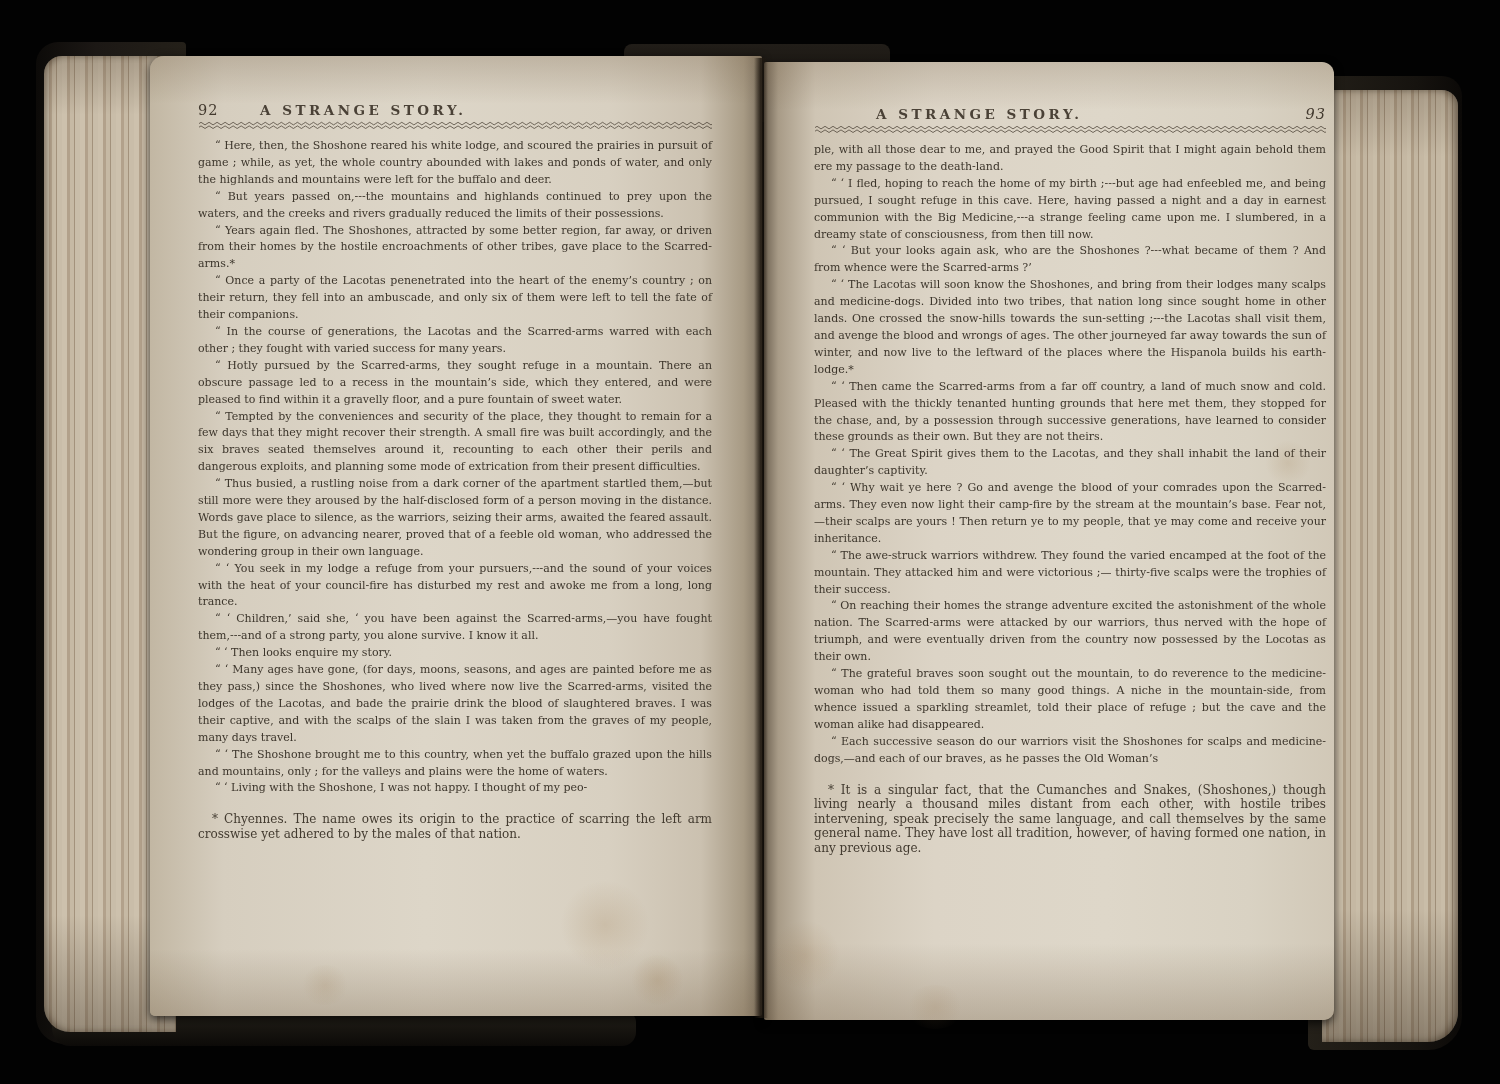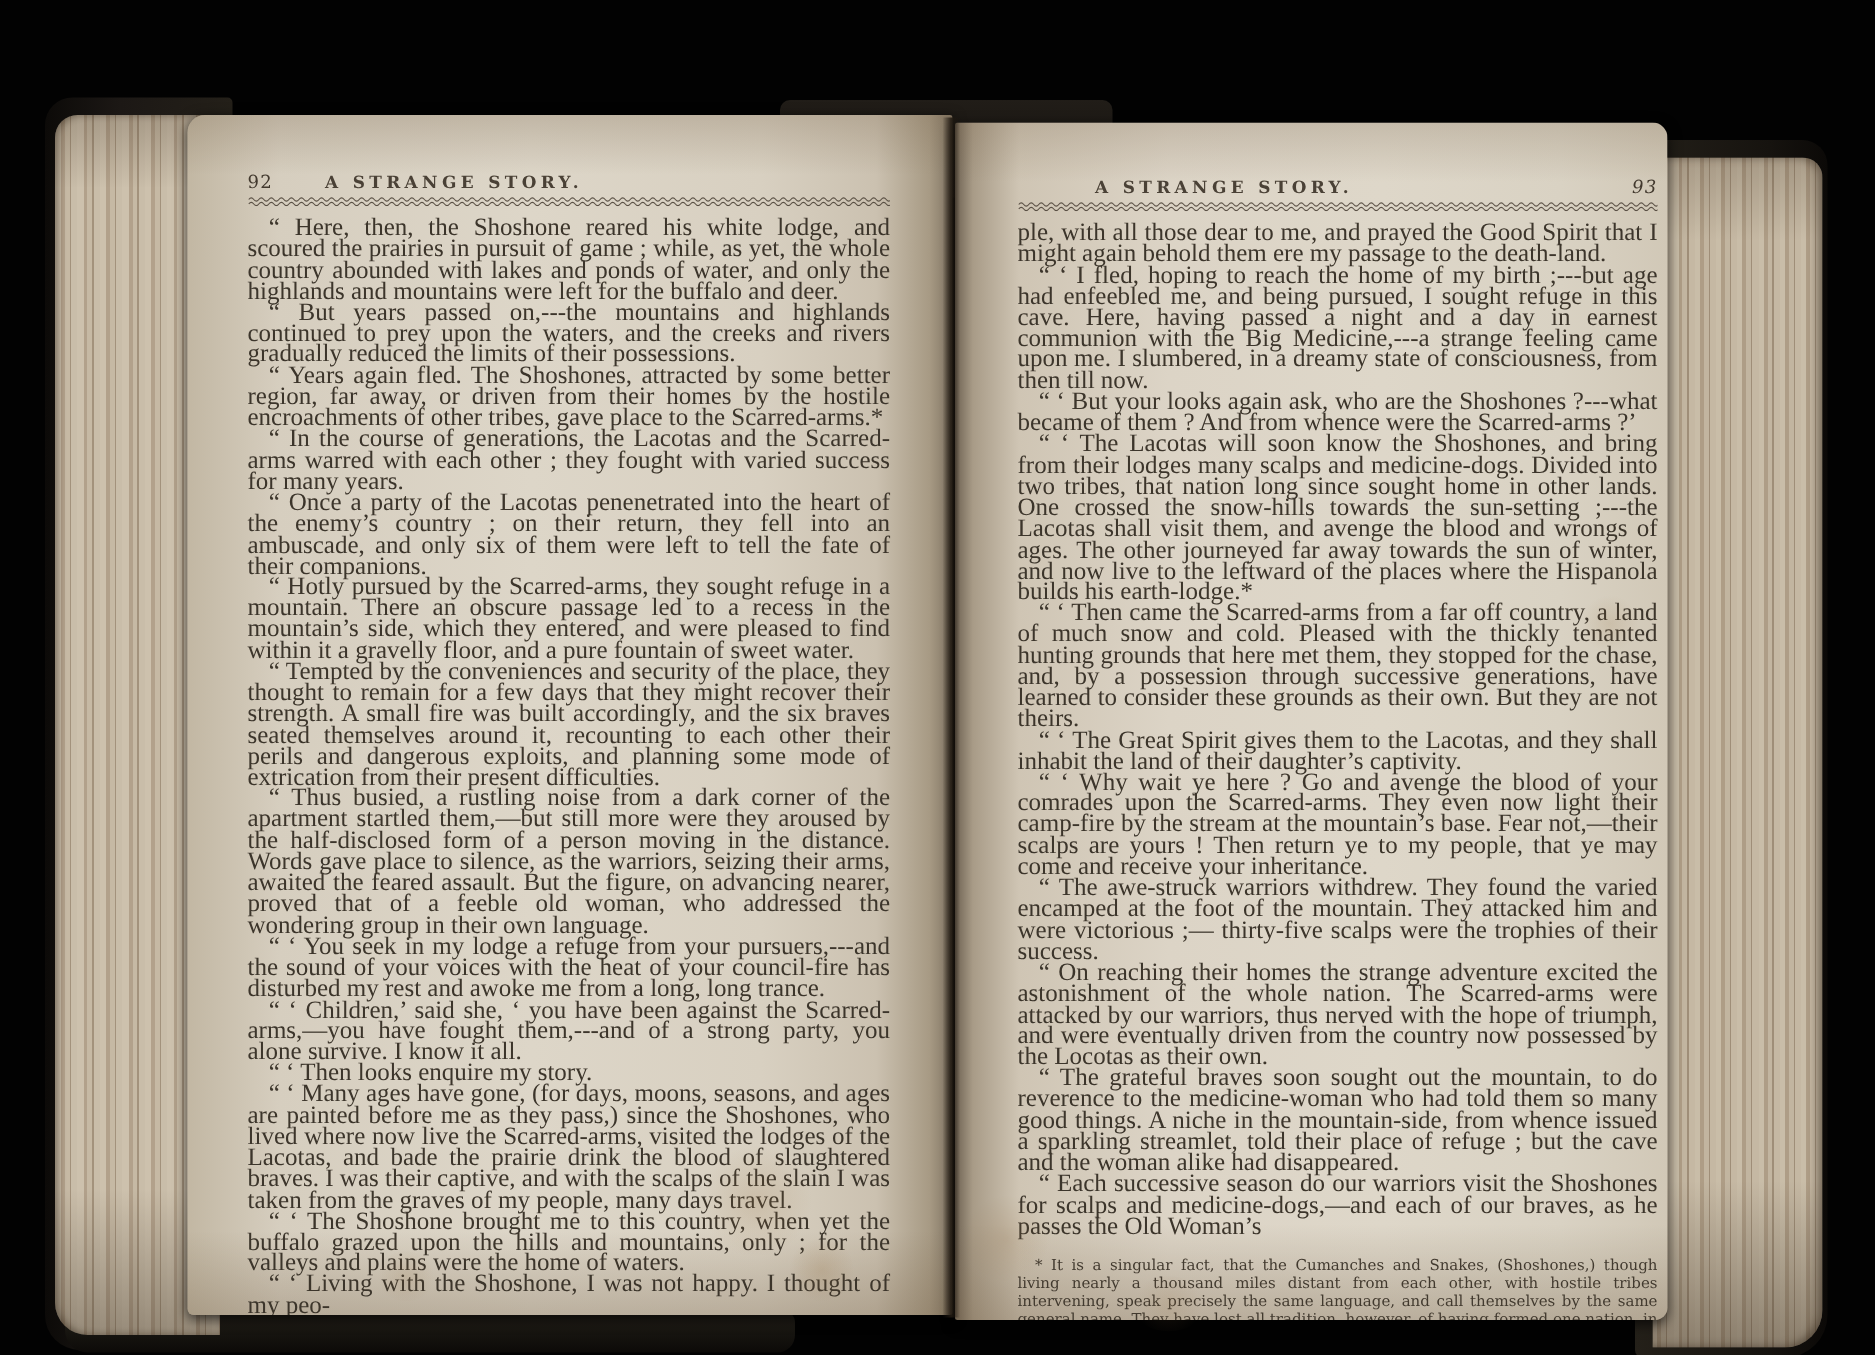--- a/index.html
+++ b/index.html
@@ -3,21 +3,21 @@
 <meta charset="utf-8">
 <style>
   html,body{margin:0;padding:0;}
   body{
     width:1500px;height:1084px;
     background:#020202;
     position:relative;
     overflow:hidden;
     font-family:"DejaVu Serif","Liberation Serif",serif;
   }
-  .scene{position:absolute;inset:0;margin-top:36px;}
+  .scene{position:absolute;inset:0;}
 
   
   .cover{position:absolute;z-index:0;background:#14110e;}
   .cover-left{left:36px;top:42px;width:150px;height:1002px;border-radius:22px 4px 4px 28px;
     background:linear-gradient(90deg,#0c0a08,#1c1815 40%,#242019);}
   .cover-spine-top{left:624px;top:44px;width:266px;height:78px;border-radius:8px;
     background:linear-gradient(180deg,#211d18,#120f0c);}
   .cover-bottom-left{left:52px;top:1012px;width:584px;height:34px;border-radius:4px 10px 14px 18px;
     background:linear-gradient(180deg,#232019,#0c0a08);}
   .cover-right{left:1308px;top:76px;width:154px;height:974px;border-radius:4px 20px 34px 6px;
@@ -75,24 +75,23 @@
   .page-header .slot.right{text-align:right;font-style:italic;}
   .running-title{flex:1;text-align:left;font-size:13.5px;font-weight:bold;letter-spacing:3.5px;color:#4a4136;}
 
   svg.wavy{display:block;width:100%;height:8px;margin:1px 0 9px 0;}
   svg.wavy path{fill:none;stroke:#4c4337;stroke-width:.85;opacity:.9;}
 
   .body-text p{
     margin:0;
     text-indent:17px;
     text-align:justify;
-    font-size:20px;
+    font-size:11px;
     line-height:16.9px;
     color:#3c352b;
-    font-family:Liberation Serif, serif;
   }
   .body-text p.noindent{text-indent:0;}
 
   .footnote{
     margin-top:15px;
     font-size:12px;
     line-height:14.6px;
     text-align:justify;
     text-indent:14px;
     color:#423a2f;
@@ -128,22 +127,22 @@
         <span class="slot right"></span>
       </div>
       <svg class="wavy" viewBox="0 0 512 8" preserveAspectRatio="none">
           <path class="w" d="M1 2.6 q2 -2.6 4 0 q2 2.6 4 0 q2 -2.6 4 0 q2 2.6 4 0 q2 -2.6 4 0 q2 2.6 4 0 q2 -2.6 4 0 q2 2.6 4 0 q2 -2.6 4 0 q2 2.6 4 0 q2 -2.6 4 0 q2 2.6 4 0 q2 -2.6 4 0 q2 2.6 4 0 q2 -2.6 4 0 q2 2.6 4 0 q2 -2.6 4 0 q2 2.6 4 0 q2 -2.6 4 0 q2 2.6 4 0 q2 -2.6 4 0 q2 2.6 4 0 q2 -2.6 4 0 q2 2.6 4 0 q2 -2.6 4 0 q2 2.6 4 0 q2 -2.6 4 0 q2 2.6 4 0 q2 -2.6 4 0 q2 2.6 4 0 q2 -2.6 4 0 q2 2.6 4 0 q2 -2.6 4 0 q2 2.6 4 0 q2 -2.6 4 0 q2 2.6 4 0 q2 -2.6 4 0 q2 2.6 4 0 q2 -2.6 4 0 q2 2.6 4 0 q2 -2.6 4 0 q2 2.6 4 0 q2 -2.6 4 0 q2 2.6 4 0 q2 -2.6 4 0 q2 2.6 4 0 q2 -2.6 4 0 q2 2.6 4 0 q2 -2.6 4 0 q2 2.6 4 0 q2 -2.6 4 0 q2 2.6 4 0 q2 -2.6 4 0 q2 2.6 4 0 q2 -2.6 4 0 q2 2.6 4 0 q2 -2.6 4 0 q2 2.6 4 0 q2 -2.6 4 0 q2 2.6 4 0 q2 -2.6 4 0 q2 2.6 4 0 q2 -2.6 4 0 q2 2.6 4 0 q2 -2.6 4 0 q2 2.6 4 0 q2 -2.6 4 0 q2 2.6 4 0 q2 -2.6 4 0 q2 2.6 4 0 q2 -2.6 4 0 q2 2.6 4 0 q2 -2.6 4 0 q2 2.6 4 0 q2 -2.6 4 0 q2 2.6 4 0 q2 -2.6 4 0 q2 2.6 4 0 q2 -2.6 4 0 q2 2.6 4 0 q2 -2.6 4 0 q2 2.6 4 0 q2 -2.6 4 0 q2 2.6 4 0 q2 -2.6 4 0 q2 2.6 4 0 q2 -2.6 4 0 q2 2.6 4 0 q2 -2.6 4 0 q2 2.6 4 0 q2 -2.6 4 0 q2 2.6 4 0 q2 -2.6 4 0 q2 2.6 4 0 q2 -2.6 4 0 q2 2.6 4 0 q2 -2.6 4 0 q2 2.6 4 0 q2 -2.6 4 0 q2 2.6 4 0 q2 -2.6 4 0 q2 2.6 4 0 q2 -2.6 4 0 q2 2.6 4 0 q2 -2.6 4 0 q2 2.6 4 0 q2 -2.6 4 0 q2 2.6 4 0 q2 -2.6 4 0 q2 2.6 4 0 q2 -2.6 4 0 q2 2.6 4 0 q2 -2.6 4 0 q2 2.6 4 0 q2 -2.6 4 0 q2 2.6 4 0 q2 -2.6 4 0 q2 2.6 4 0 q2 -2.6 4 0 q2 2.6 4 0 q2 -2.6 4 0 q2 2.6 4 0 q2 -2.6 4 0 q2 2.6 4 0 q2 -2.6 4 0 q2 2.6 4 0 q2 -2.6 4 0 q2 2.6 4 0"></path>
           <path class="w" d="M1 6.2 q2 -2.6 4 0 q2 2.6 4 0 q2 -2.6 4 0 q2 2.6 4 0 q2 -2.6 4 0 q2 2.6 4 0 q2 -2.6 4 0 q2 2.6 4 0 q2 -2.6 4 0 q2 2.6 4 0 q2 -2.6 4 0 q2 2.6 4 0 q2 -2.6 4 0 q2 2.6 4 0 q2 -2.6 4 0 q2 2.6 4 0 q2 -2.6 4 0 q2 2.6 4 0 q2 -2.6 4 0 q2 2.6 4 0 q2 -2.6 4 0 q2 2.6 4 0 q2 -2.6 4 0 q2 2.6 4 0 q2 -2.6 4 0 q2 2.6 4 0 q2 -2.6 4 0 q2 2.6 4 0 q2 -2.6 4 0 q2 2.6 4 0 q2 -2.6 4 0 q2 2.6 4 0 q2 -2.6 4 0 q2 2.6 4 0 q2 -2.6 4 0 q2 2.6 4 0 q2 -2.6 4 0 q2 2.6 4 0 q2 -2.6 4 0 q2 2.6 4 0 q2 -2.6 4 0 q2 2.6 4 0 q2 -2.6 4 0 q2 2.6 4 0 q2 -2.6 4 0 q2 2.6 4 0 q2 -2.6 4 0 q2 2.6 4 0 q2 -2.6 4 0 q2 2.6 4 0 q2 -2.6 4 0 q2 2.6 4 0 q2 -2.6 4 0 q2 2.6 4 0 q2 -2.6 4 0 q2 2.6 4 0 q2 -2.6 4 0 q2 2.6 4 0 q2 -2.6 4 0 q2 2.6 4 0 q2 -2.6 4 0 q2 2.6 4 0 q2 -2.6 4 0 q2 2.6 4 0 q2 -2.6 4 0 q2 2.6 4 0 q2 -2.6 4 0 q2 2.6 4 0 q2 -2.6 4 0 q2 2.6 4 0 q2 -2.6 4 0 q2 2.6 4 0 q2 -2.6 4 0 q2 2.6 4 0 q2 -2.6 4 0 q2 2.6 4 0 q2 -2.6 4 0 q2 2.6 4 0 q2 -2.6 4 0 q2 2.6 4 0 q2 -2.6 4 0 q2 2.6 4 0 q2 -2.6 4 0 q2 2.6 4 0 q2 -2.6 4 0 q2 2.6 4 0 q2 -2.6 4 0 q2 2.6 4 0 q2 -2.6 4 0 q2 2.6 4 0 q2 -2.6 4 0 q2 2.6 4 0 q2 -2.6 4 0 q2 2.6 4 0 q2 -2.6 4 0 q2 2.6 4 0 q2 -2.6 4 0 q2 2.6 4 0 q2 -2.6 4 0 q2 2.6 4 0 q2 -2.6 4 0 q2 2.6 4 0 q2 -2.6 4 0 q2 2.6 4 0 q2 -2.6 4 0 q2 2.6 4 0 q2 -2.6 4 0 q2 2.6 4 0 q2 -2.6 4 0 q2 2.6 4 0 q2 -2.6 4 0 q2 2.6 4 0 q2 -2.6 4 0 q2 2.6 4 0 q2 -2.6 4 0 q2 2.6 4 0 q2 -2.6 4 0 q2 2.6 4 0 q2 -2.6 4 0 q2 2.6 4 0 q2 -2.6 4 0 q2 2.6 4 0 q2 -2.6 4 0 q2 2.6 4 0 q2 -2.6 4 0 q2 2.6 4 0 q2 -2.6 4 0 q2 2.6 4 0"></path>
         </svg>
       <div class="body-text">
         <p>“ Here, then, the Shoshone reared his white lodge, and scoured the prairies in pursuit of game ; while, as yet, the whole country abounded with lakes and ponds of water, and only the highlands and mountains were left for the buffalo and deer.</p>
         <p>“ But years passed on,---the mountains and highlands continued to prey upon the waters, and the creeks and rivers gradually reduced the limits of their possessions.</p>
         <p>“ Years again fled.  The Shoshones, attracted by some better region, far away, or driven from their homes by the hostile encroachments of other tribes, gave place to the Scarred-arms.*</p>
+        <p>“ Once a party of the Lacotas penenetrated into the heart of the enemy’s country ; on their return, they fell into an ambuscade, and only six of them were left to tell the fate of their companions.</p>
         <p>“ In the course of generations, the Lacotas and the Scarred-arms warred with each other ; they fought with varied success for many years.</p>
-        <p>“ Once a party of the Lacotas penenetrated into the heart of the enemy’s country ; on their return, they fell into an ambuscade, and only six of them were left to tell the fate of their companions.</p>
         <p>“ Hotly pursued by the Scarred-arms, they sought refuge in a mountain.  There an obscure passage led to a recess in the mountain’s side, which they entered, and were pleased to find within it a gravelly floor, and a pure fountain of sweet water.</p>
         <p>“ Tempted by the conveniences and security of the place, they thought to remain for a few days that they might recover their strength.  A small fire was built accordingly, and the six braves seated themselves around it, recounting to each other their perils and dangerous exploits, and planning some mode of extrication from their present difficulties.</p>
         <p>“ Thus busied, a rustling noise from a dark corner of the apartment startled them,—but still more were they aroused by the half-disclosed form of a person moving in the distance.  Words gave place to silence, as the warriors, seizing their arms, awaited the feared assault.  But the figure, on advancing nearer, proved that of a feeble old woman, who addressed the wondering group in their own language.</p>
         <p>“ ‘ You seek in my lodge a refuge from your pursuers,---and the sound of your voices with the heat of your council-fire has disturbed my rest and awoke me from a long, long trance.</p>
         <p>“ ‘ Children,’ said she, ‘ you have been against the Scarred-arms,—you have fought them,---and of a strong party, you alone survive.  I know it all.</p>
         <p>“ ‘ Then looks enquire my story.</p>
         <p>“ ‘ Many ages have gone, (for days, moons, seasons, and ages are painted before me as they pass,) since the Shoshones, who lived where now live the Scarred-arms, visited the lodges of the Lacotas, and bade the prairie drink the blood of slaughtered braves.  I was their captive, and with the scalps of the slain I was taken from the graves of my people, many days travel.</p>
         <p>“ ‘ The Shoshone brought me to this country, when yet the buffalo grazed upon the hills and mountains, only ; for the valleys and plains were the home of waters.</p>
         <p>“ ‘ Living with the Shoshone, I was not happy.  I thought of my peo-</p>
       </div>

